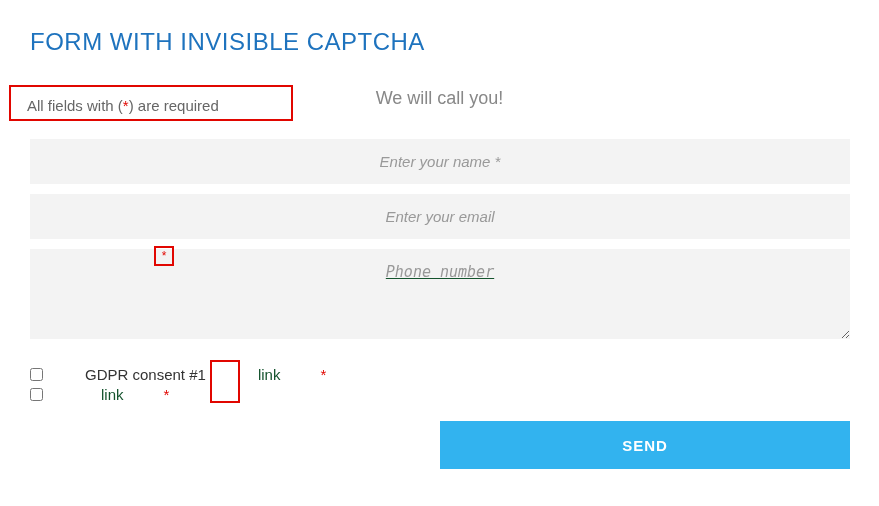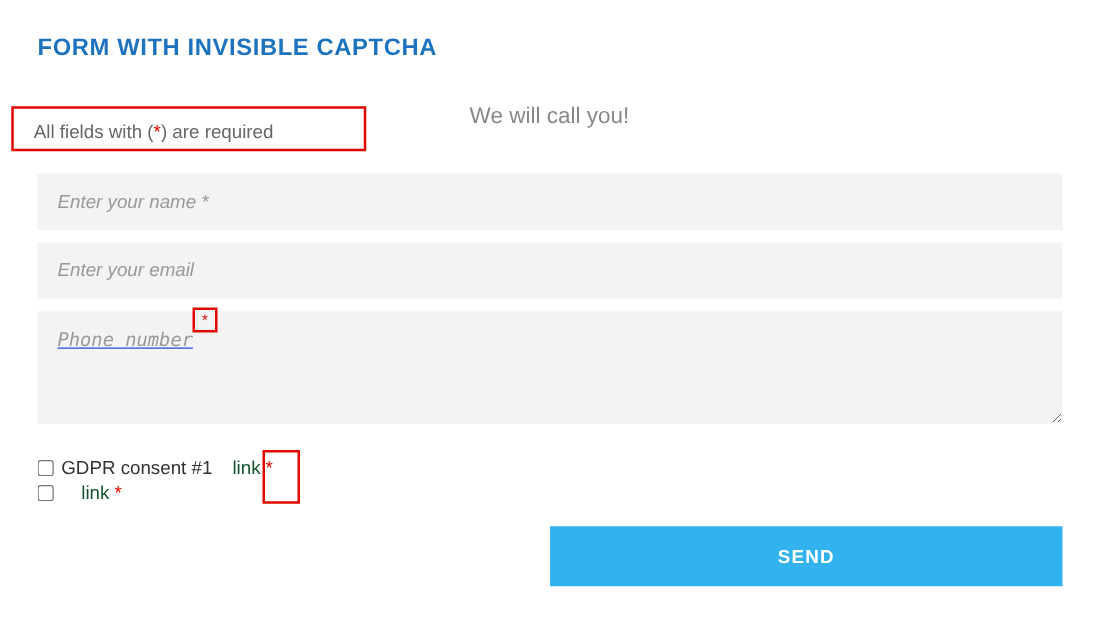--- a/index.html
+++ b/index.html
@@ -6,22 +6,22 @@
     body {
       font-family: Arial, Helvetica, sans-serif;
       width: 879px;
       height: 506px;
       background: #fff;
       position: relative;
       color: #333;
     }
     .title {
       color: #1e73be;
-      font-size: 19px;
-      font-weight: bold;
+      font-size: 24px;
+      font-weight: normal;
       letter-spacing: 0.5px;
       padding: 28px 0 0 30px;
     }
     .subtitle {
       text-align: center;
       color: #888;
       font-size: 18px;
       margin-top: 32px;
     }
     .required-note {
@@ -43,24 +43,25 @@
       top: 139px;
       left: 30px;
       width: 820px;
     }
     .field {
       width: 820px;
       background: #f3f3f3;
       border: none;
       font-size: 15px;
       font-style: italic;
-      color: #1d4ed8;
+      color: #14532d;
       padding: 14px 16px;
       margin-bottom: 10px;
       outline: none;
+      text-align: center;
     }
     .field::placeholder { color: #999; font-style: italic; }
     .textarea-wrap { position: relative; }
     textarea.field {
       height: 90px;
       resize: both;
       text-decoration: underline;
     }
     .overlay-star {
       position: absolute;
@@ -81,20 +82,21 @@
       position: absolute;
       top: 364px;
       left: 30px;
       font-size: 15px;
       color: #333;
     }
     .consent-row {
       display: flex;
       align-items: center;
       height: 20px;
+      gap: 36px;
     }
     .consent-row input[type="checkbox"] {
       width: 13px;
       height: 13px;
       margin-right: 6px;
     }
     .consent-row .link {
       color: #14532d;
       margin-left: 16px;
       cursor: pointer;

